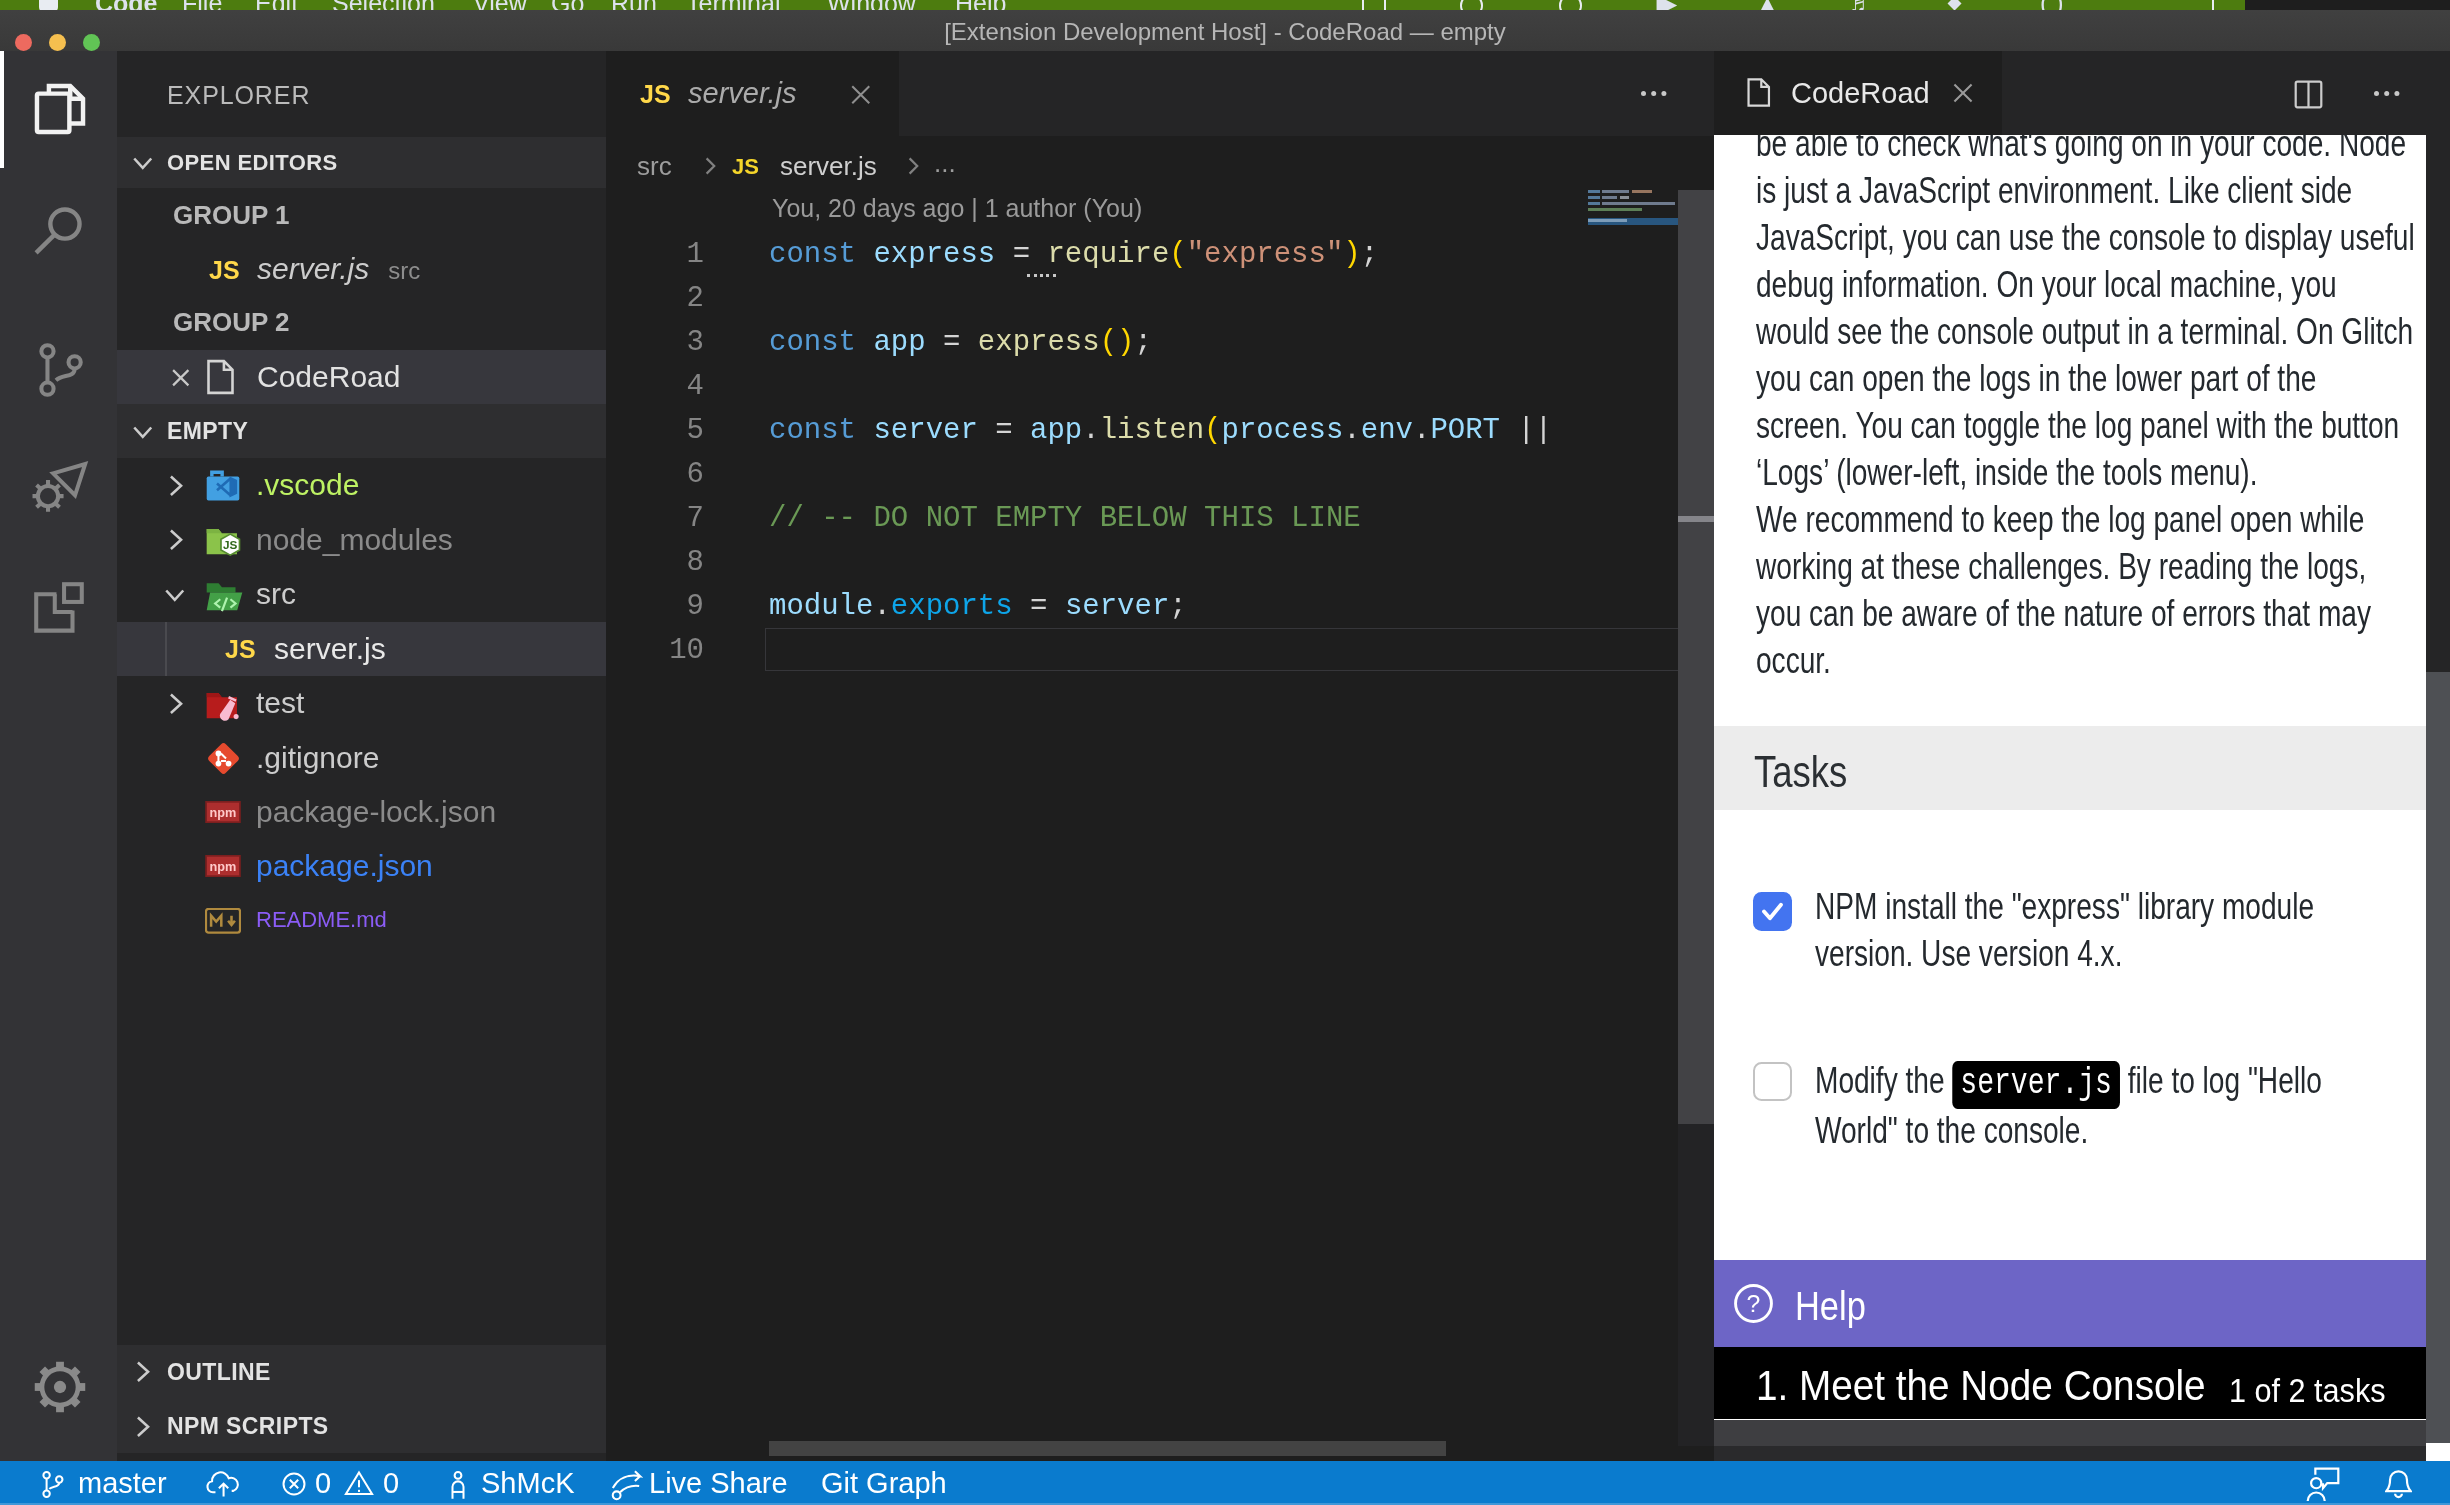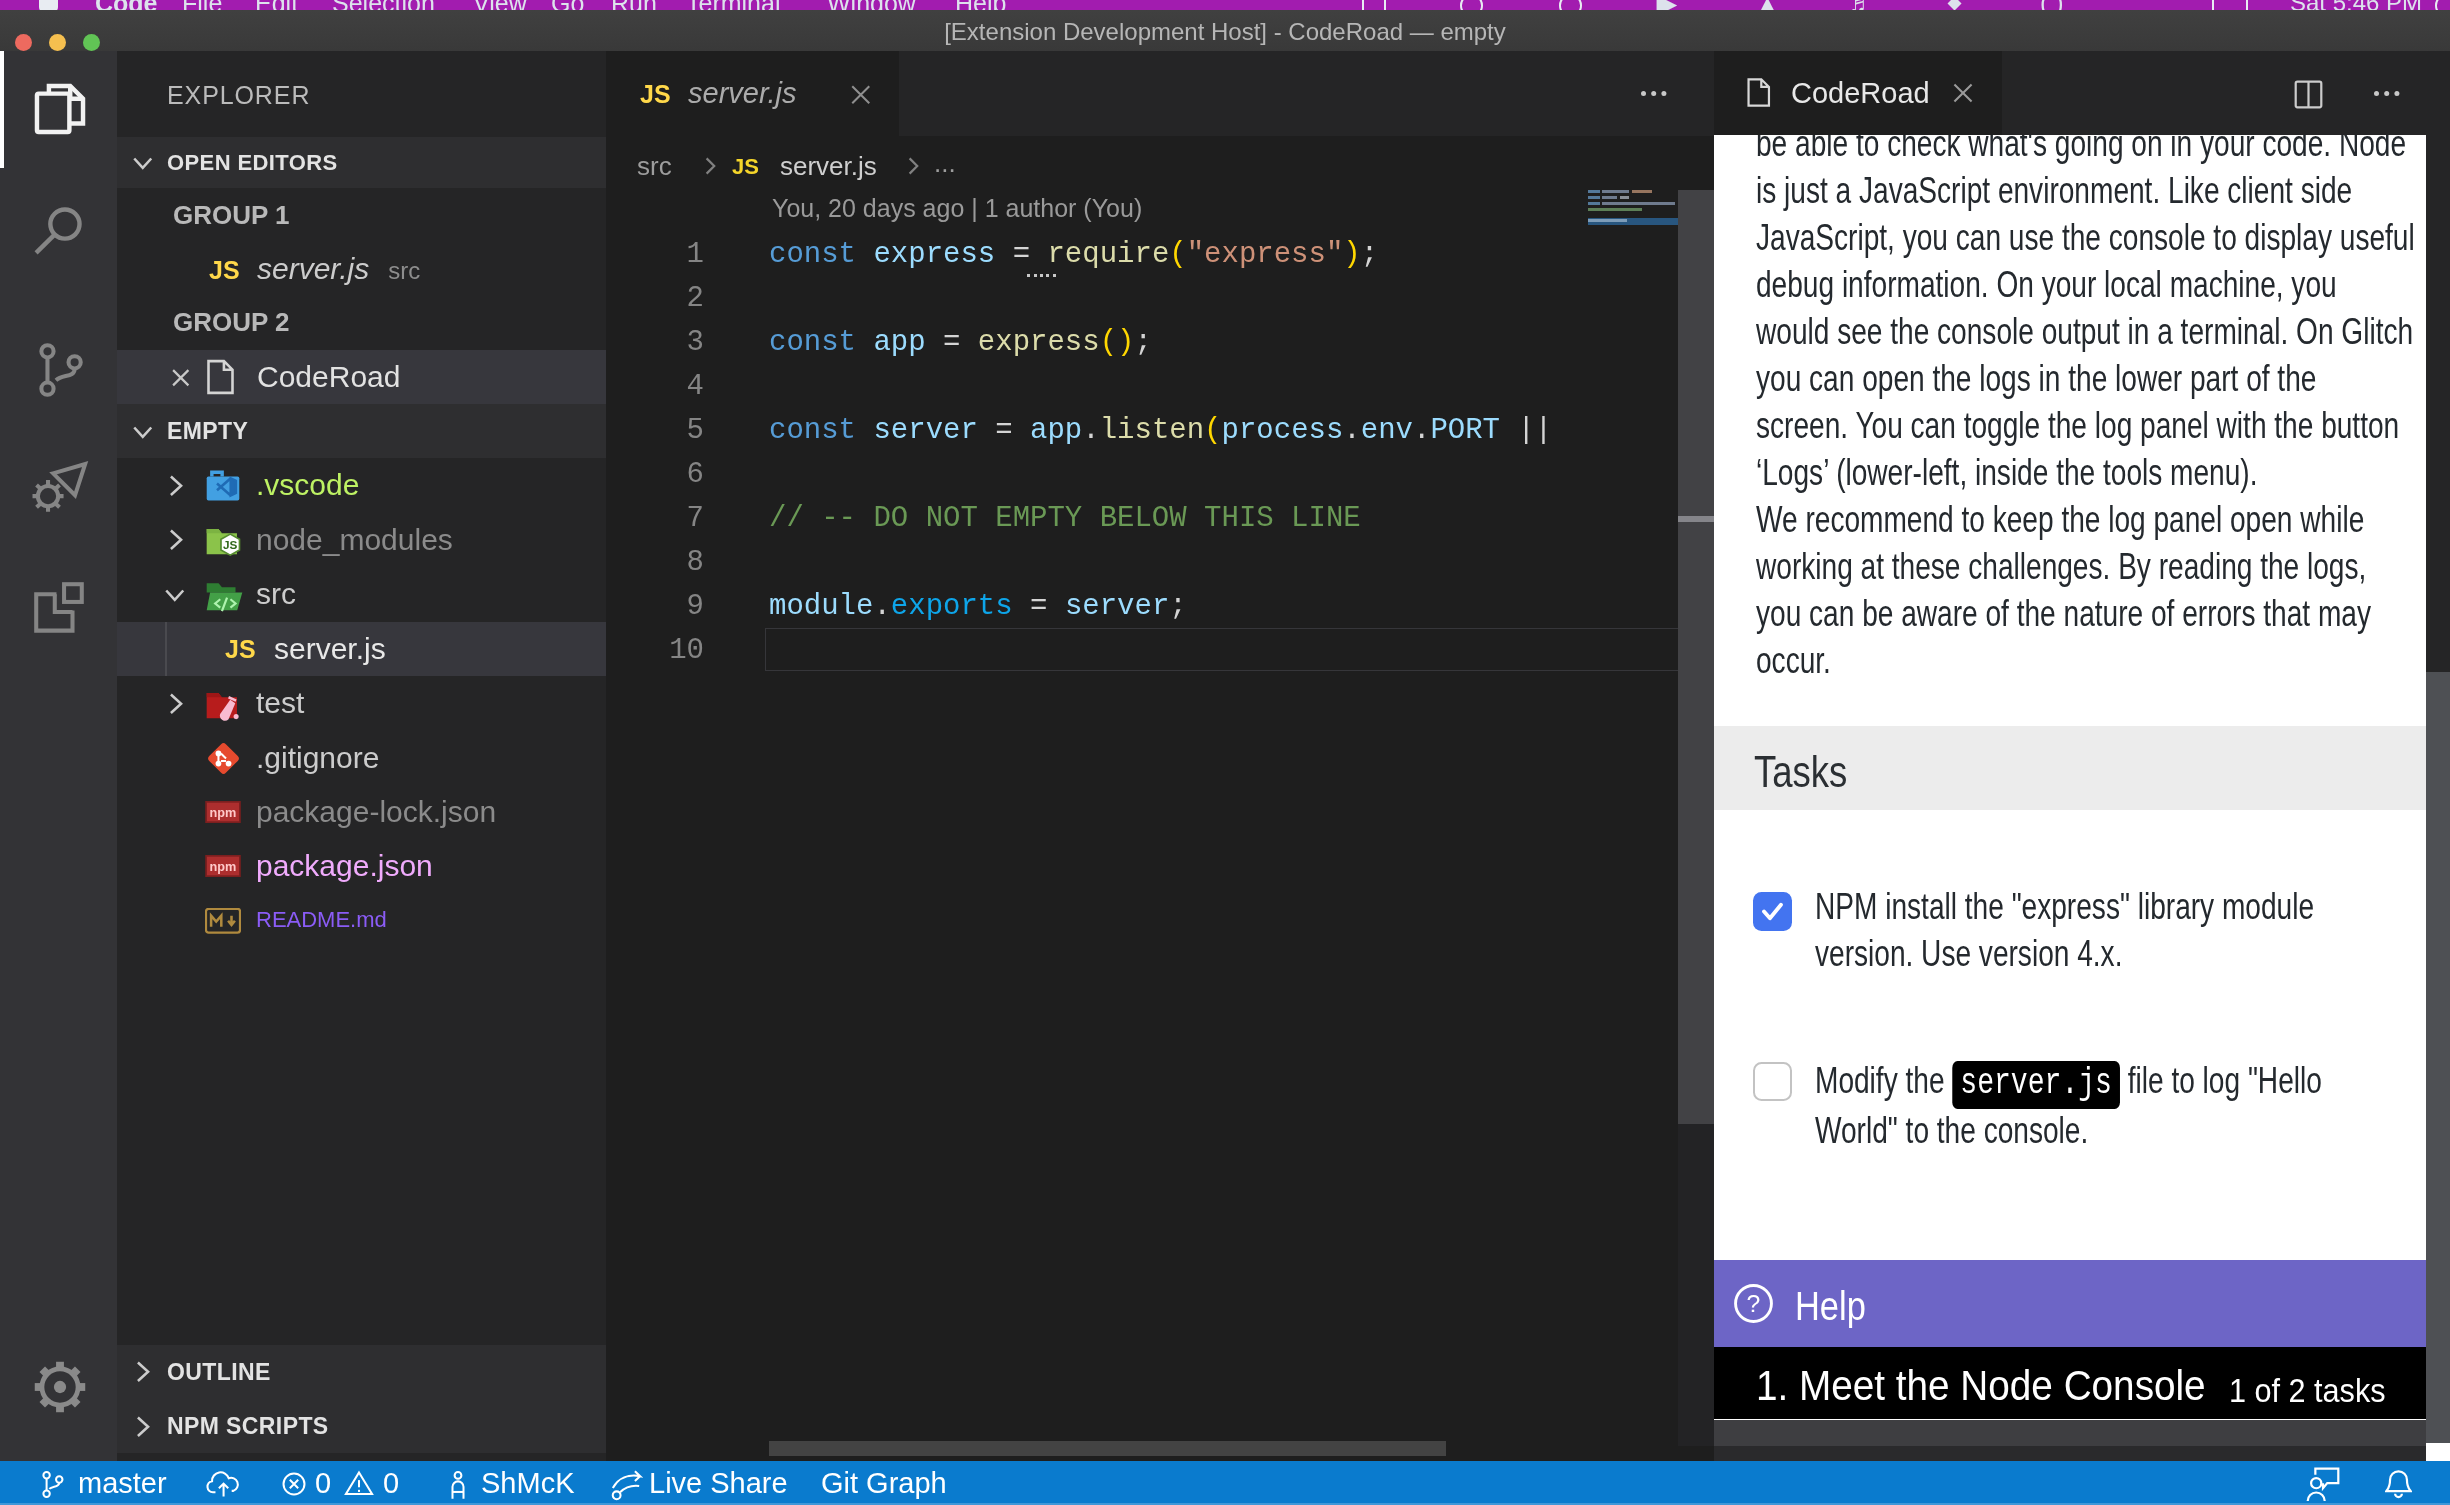--- a/index.html
+++ b/index.html
@@ -4,21 +4,21 @@
 <style>
   html,body{margin:0;padding:0;}
   body{width:2450px;height:1506px;position:relative;overflow:hidden;background:#1e1e1e;
        font-family:"Liberation Sans",sans-serif;-webkit-font-smoothing:antialiased;}
   .abs{position:absolute;}
   .mono{font-family:"Liberation Mono",monospace;}
 </style>
 </head>
 <body>
 
-<div class="abs" style="left:0;top:0;width:2450px;height:10.2px;background:#a21caf;overflow:hidden;">
+<div class="abs" style="left:0;top:0;width:2245px;height:10.2px;background:#4d7c0f;overflow:hidden;">
   <div class="abs" style="left:0;top:-7.7px;width:2450px;height:22px;color:#dde2ec;font-size:25px;font-weight:600;white-space:nowrap;line-height:22px;">
     <span class="abs" style="left:39px;top:1.7px;width:18.7px;height:18.7px;background:#e8ecf2;border-radius:6px;"></span>
     <span class="abs" style="left:95px;">Code</span>
     <span class="abs" style="left:182px;font-weight:400;">File</span>
     <span class="abs" style="left:255px;font-weight:400;">Edit</span>
     <span class="abs" style="left:332px;font-weight:400;">Selection</span>
     <span class="abs" style="left:473px;font-weight:400;">View</span>
     <span class="abs" style="left:551px;font-weight:400;">Go</span>
     <span class="abs" style="left:611px;font-weight:400;">Run</span>
     <span class="abs" style="left:686px;font-weight:400;">Terminal</span>
@@ -200,21 +200,21 @@
   <svg class="abs" style="left:88px;top:750px;" width="36" height="22" viewBox="0 0 42 26">
     <rect x="1" y="1" width="40" height="24" fill="#ad2e2e" stroke="#7c1f1f" stroke-width="2"></rect>
     <text x="21" y="19" text-anchor="middle" font-size="15" font-weight="bold" fill="#ffc9c9" font-family="Liberation Sans">npm</text>
   </svg>
   <div class="abs" style="left:139px;top:734px;height:54px;line-height:54px;color:#8b8b8b;font-size:30px;">package-lock.json</div>
 
   <svg class="abs" style="left:88px;top:804px;" width="36" height="22" viewBox="0 0 42 26">
     <rect x="1" y="1" width="40" height="24" fill="#ad2e2e" stroke="#7c1f1f" stroke-width="2"></rect>
     <text x="21" y="19" text-anchor="middle" font-size="15" font-weight="bold" fill="#ffc9c9" font-family="Liberation Sans">npm</text>
   </svg>
-  <div class="abs" style="left:139px;top:788px;height:54px;line-height:54px;color:#f0abfc;font-size:30px;">package.json</div>
+  <div class="abs" style="left:139px;top:788px;height:54px;line-height:54px;color:#3b82f6;font-size:30px;">package.json</div>
 
   <svg class="abs" style="left:88px;top:857px;" width="36" height="25.5" viewBox="0 0 42 30">
     <rect x="1" y="1" width="40" height="28" rx="3" fill="none" stroke="#b08a3e" stroke-width="2.6"></rect>
     <path d="M7 22 V9 l6 7 6 -7 V22" fill="none" stroke="#b08a3e" stroke-width="3"></path>
     <path d="M31 9 v9 M27 15 l4 5 4 -5" fill="none" stroke="#b08a3e" stroke-width="3"></path>
   </svg>
   <div class="abs" style="left:139px;top:842px;height:54px;line-height:54px;color:#8b5cf6;font-size:22px;">README.md</div>
 
   <div class="abs" style="left:0;top:1294px;width:489px;height:54px;background:#2e2e30;border-bottom:0.9px solid #222;"></div>
   <svg class="abs" style="left:14.5px;top:1308px;" width="22" height="25.5" viewBox="0 0 26 30">

